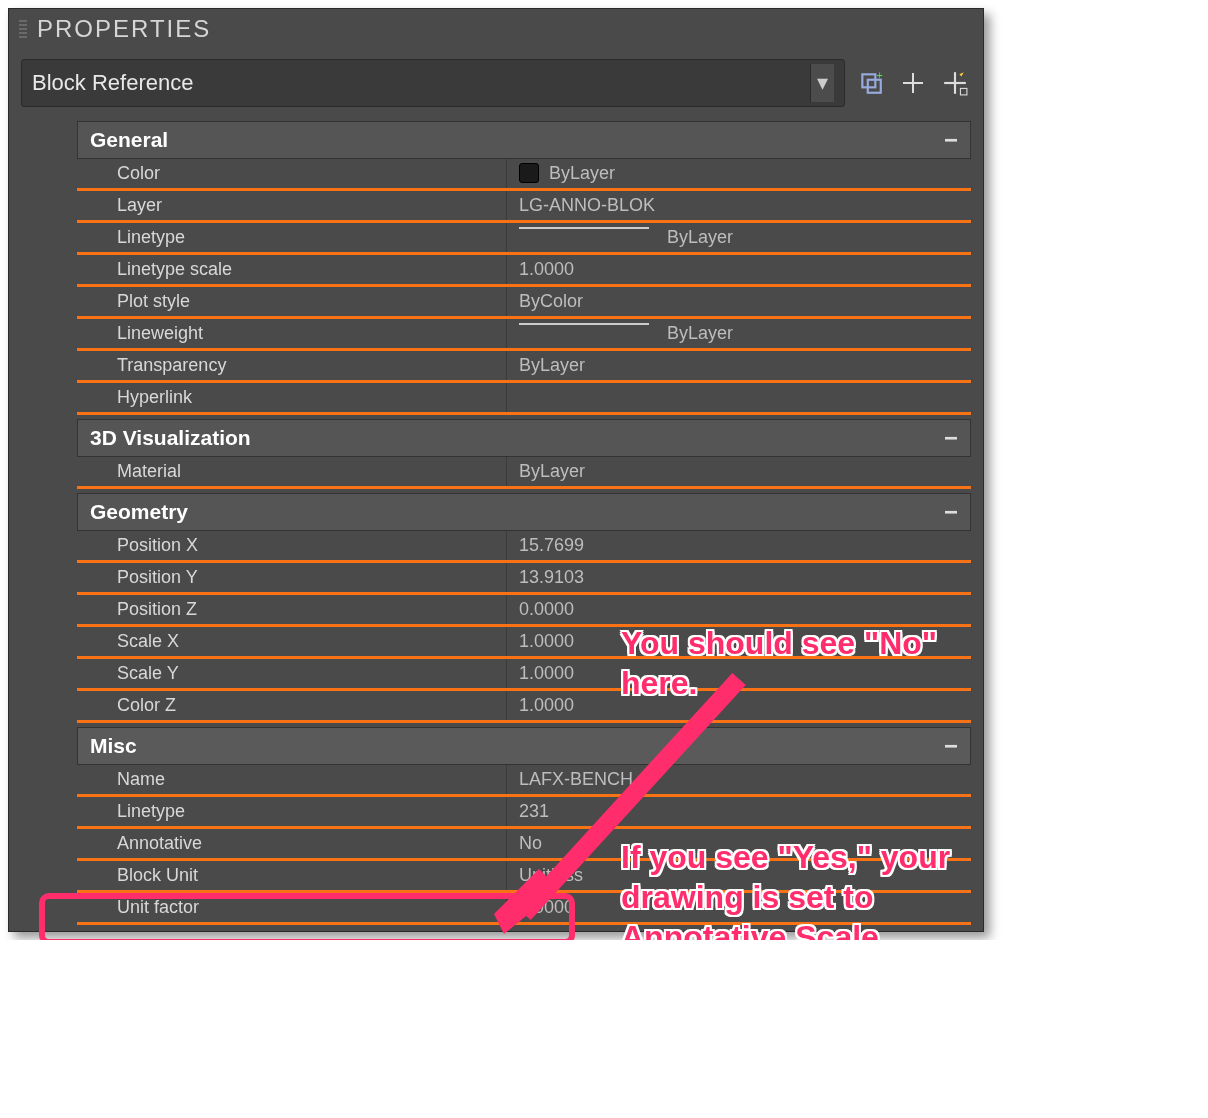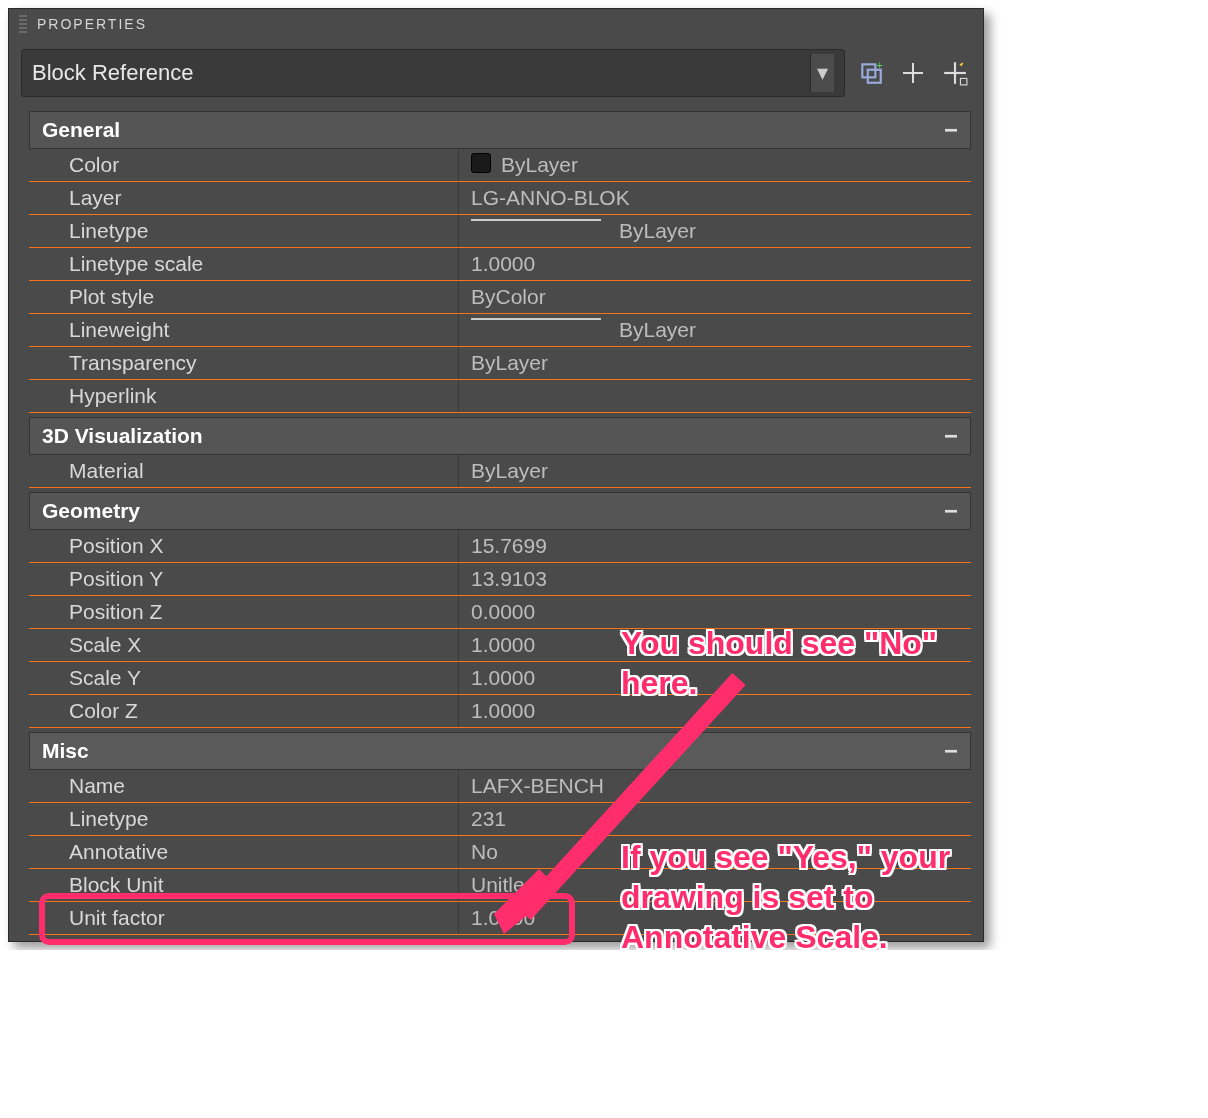--- a/index.html
+++ b/index.html
@@ -15,21 +15,21 @@
     width: 976px;
     position: relative;
     box-shadow: 6px 6px 10px rgba(0,0,0,0.4);
   }
   .panel-header {
     display: flex;
     align-items: center;
     padding: 6px 10px;
     background: #4a4a4a;
     color: #d6d6d6;
-    font-size: 14px;
+    font-size: 24px;
     letter-spacing: 2px;
   }
   .grip {
     width: 8px; height: 18px;
     margin-right: 10px;
     background: repeating-linear-gradient(to bottom, #6a6a6a 0 2px, transparent 2px 4px);
   }
   .toolbar {
     display: flex;
     align-items: center;
@@ -54,39 +54,39 @@
     border-left: 1px solid #2a2a2a;
     display: flex; align-items: center; justify-content: center;
     color: #ccc;
     background: #4c4c4c;
   }
   .tool-icon {
     width: 32px; height: 32px;
     display: flex; align-items: center; justify-content: center;
     color: #ddd;
   }
-  .sections { padding: 0 12px 6px 20px; }
+  .sections { padding: 0 12px 6px 20px; margin-left: 48px; }
   .section-header {
     background: #555;
     border: 1px solid #333;
     color: #fff;
     font-weight: bold;
     font-size: 21px;
     padding: 4px 12px;
     display: flex;
     align-items: center;
     justify-content: space-between;
     margin-top: 4px;
   }
   .section-header.sub { background: #5a5a5a; }
   .collapse { font-size: 24px; font-weight: bold; color: #ddd; }
   .row {
     display: flex;
-    border-bottom: 1px solid #f97316;
-    font-size: 21px;
+    border-bottom: 3px solid #f97316;
+    font-size: 18px;
     color: #d8d8d8;
   }
   .cell-label {
     width: 430px;
     padding: 4px 12px 4px 40px;
     border-right: 1px solid #3a3a3a;
   }
   .cell-value {
     flex: 1;
     padding: 4px 12px;

